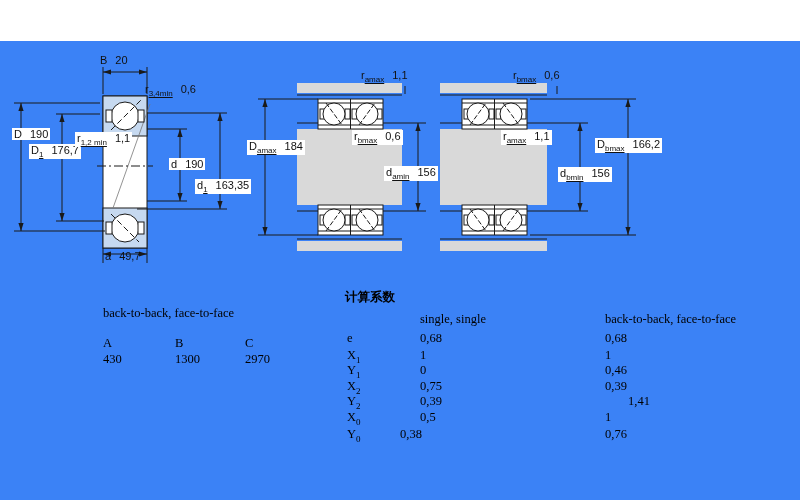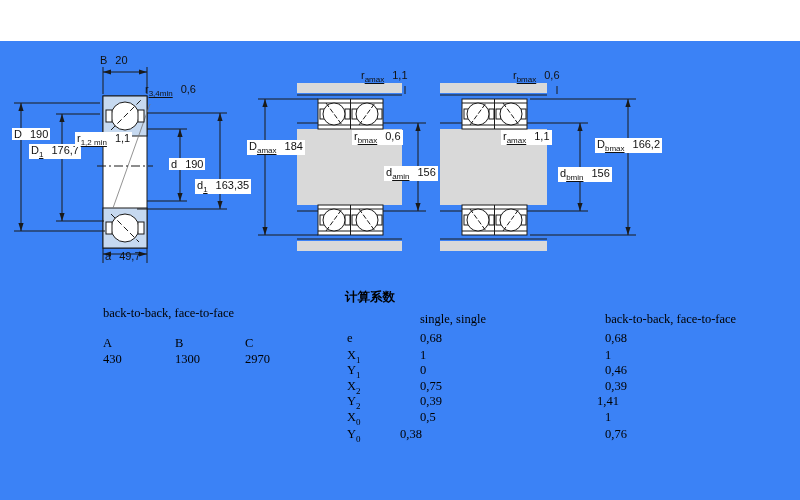--- a/index.html
+++ b/index.html
@@ -234,21 +234,21 @@
   <div class="cell" style="left:347px;top:322px"><span>Y</span><sub>1</sub></div>
   <div class="cell" style="left:420px;top:322px">0</div>
   <div class="cell" style="left:605px;top:322px">0,46</div>
 
   <div class="cell" style="left:347px;top:338px"><span>X</span><sub>2</sub></div>
   <div class="cell" style="left:420px;top:338px">0,75</div>
   <div class="cell" style="left:605px;top:338px">0,39</div>
 
   <div class="cell" style="left:347px;top:353px"><span>Y</span><sub>2</sub></div>
   <div class="cell" style="left:420px;top:353px">0,39</div>
-  <div class="cell" style="left:597px;top:353px">1,41</div>
+  <div class="cell" style="left:628px;top:353px">1,41</div>
 
   <div class="cell" style="left:347px;top:369px"><span>X</span><sub>0</sub></div>
   <div class="cell" style="left:420px;top:369px">0,5</div>
   <div class="cell" style="left:605px;top:369px">1</div>
 
   <div class="cell" style="left:347px;top:386px"><span>Y</span><sub>0</sub></div>
   <div class="cell" style="left:400px;top:386px">0,38</div>
   <div class="cell" style="left:605px;top:386px">0,76</div>
 
 </div>

